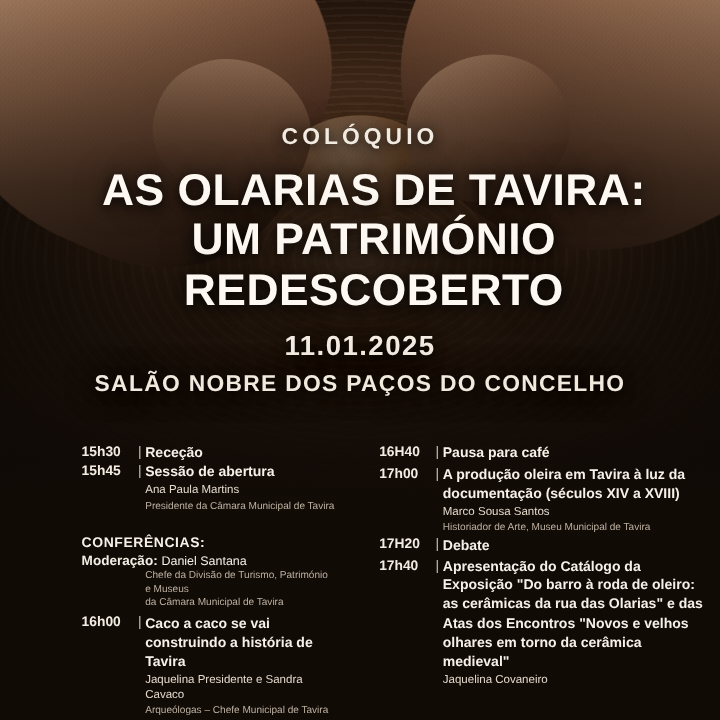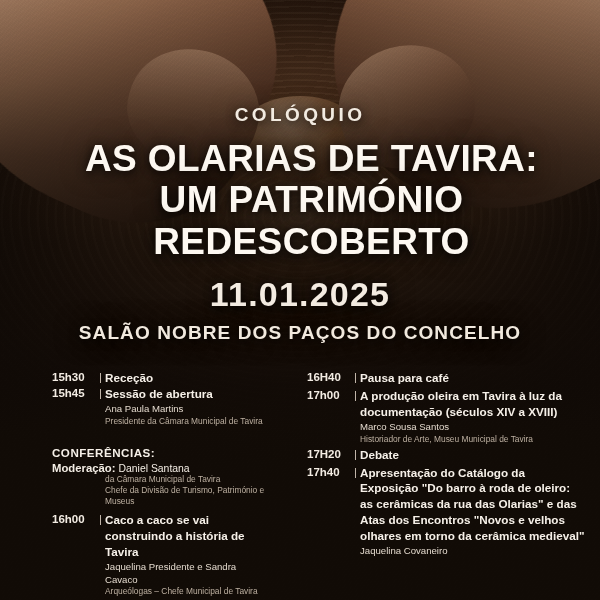--- a/index.html
+++ b/index.html
@@ -93,37 +93,37 @@
   .maintitle {
     margin-top: 12px;
     font-size: 37px; line-height: 1.12; font-weight: 700;
     letter-spacing: 0.4px;
     color: #fdf8f1;
     padding-left: 23px;
   }
   .maintitle .l2 { display: block; }
   .date {
     margin-top: 13px;
-    font-size: 34px; font-weight: 700; letter-spacing: 1.2px;
+    font-size: 23px; font-weight: 700; letter-spacing: 1.2px;
     color: #f4ece2;
   }
   .venue {
     margin-top: 8px;
     font-size: 19px; font-weight: 700; letter-spacing: 1.1px;
     color: #f1e9de;
   }
 
   
   .programme {
     position: absolute; left: 0; top: 370px; width: 600px; height: 230px;
     display: flex;
     color: #efe7dc;
   }
   .col { padding: 0 14px; }
-  .col.left  { width: 285px; padding-left: 52px; }
+  .col.left  { width: 285px; padding-left: 52px; margin-left: 16px; }
   .col.right { width: 315px; padding-left: 22px; }
 
   .row { display: flex; align-items: flex-start; margin-bottom: 2px; }
   .time {
     width: 44px; flex: 0 0 44px;
     font-size: 11.5px; font-weight: 700; line-height: 1.34;
     color: #f3ece3;
   }
   .sep {
     flex: 0 0 9px; text-align: center;
@@ -199,22 +199,22 @@
       </div>
 
       <div class="gap-m"></div>
 
       <div class="section-label">CONFERÊNCIAS:</div>
 
       <div class="moder">
         <span>Moderação:</span>
         <span class="name">Daniel Santana</span>
       </div>
+      <div class="role indent">Chefe da Divisão de Turismo, Património e Museus</div>
       <div class="role indent">da Câmara Municipal de Tavira</div>
-      <div class="role indent">Chefe da Divisão de Turismo, Património e Museus</div>
 
       <div class="gap-s"></div>
 
       <div class="row">
         <div class="time">16h00</div>
         <div class="sep">|</div>
         <div class="body">
           <div class="ttl">Caco a caco se vai construindo a história de Tavira</div>
           <div class="ppl">Jaquelina Presidente e Sandra Cavaco</div>
           <div class="role">Arqueólogas – Chefe Municipal de Tavira</div>

